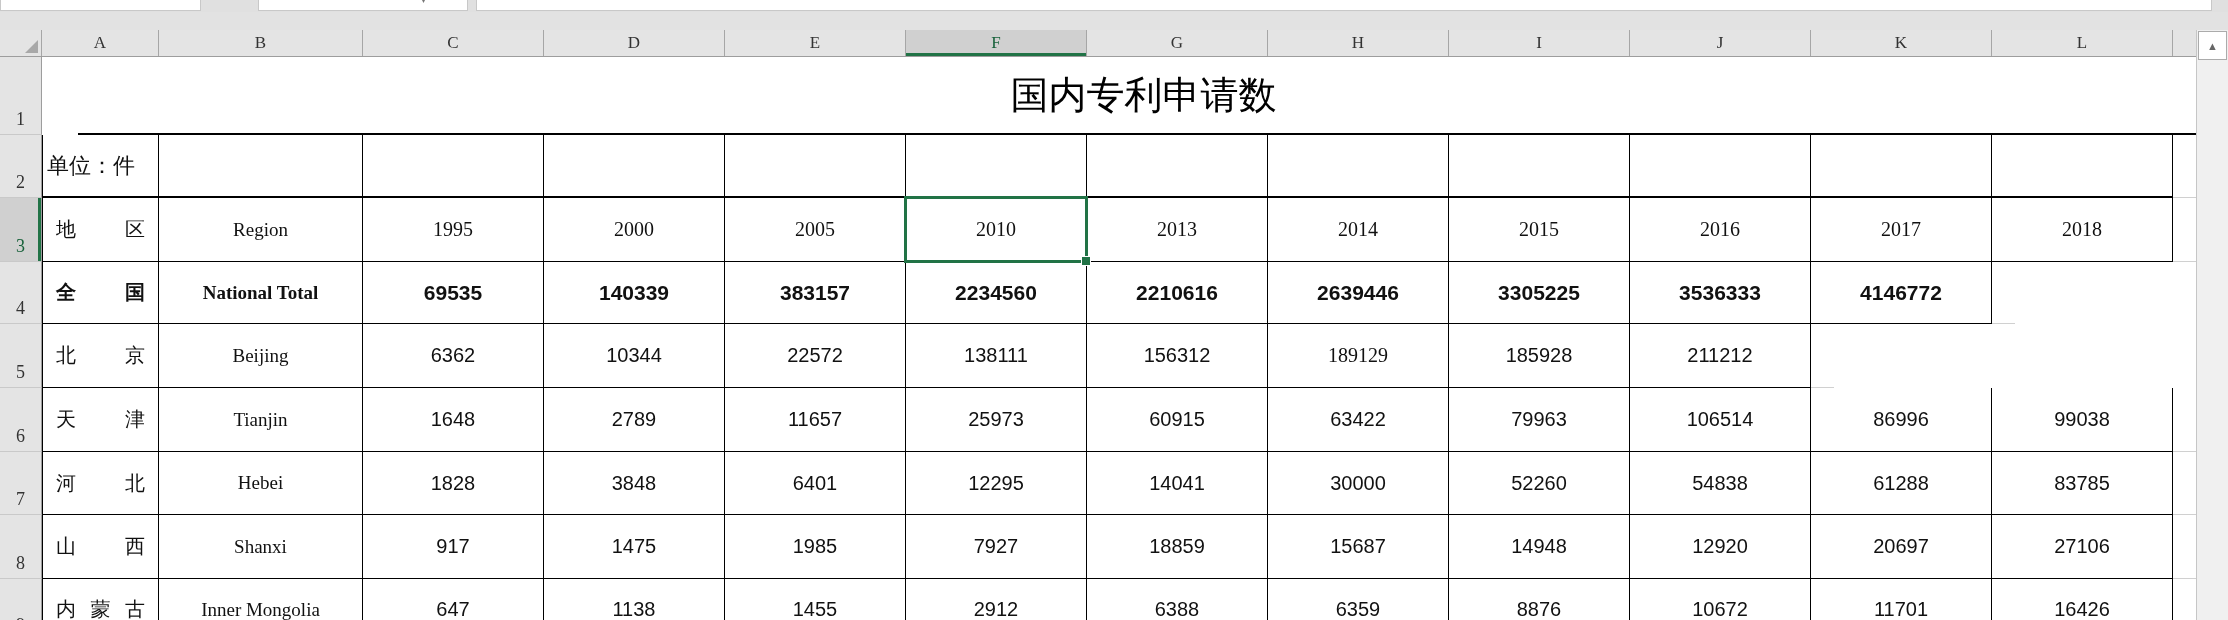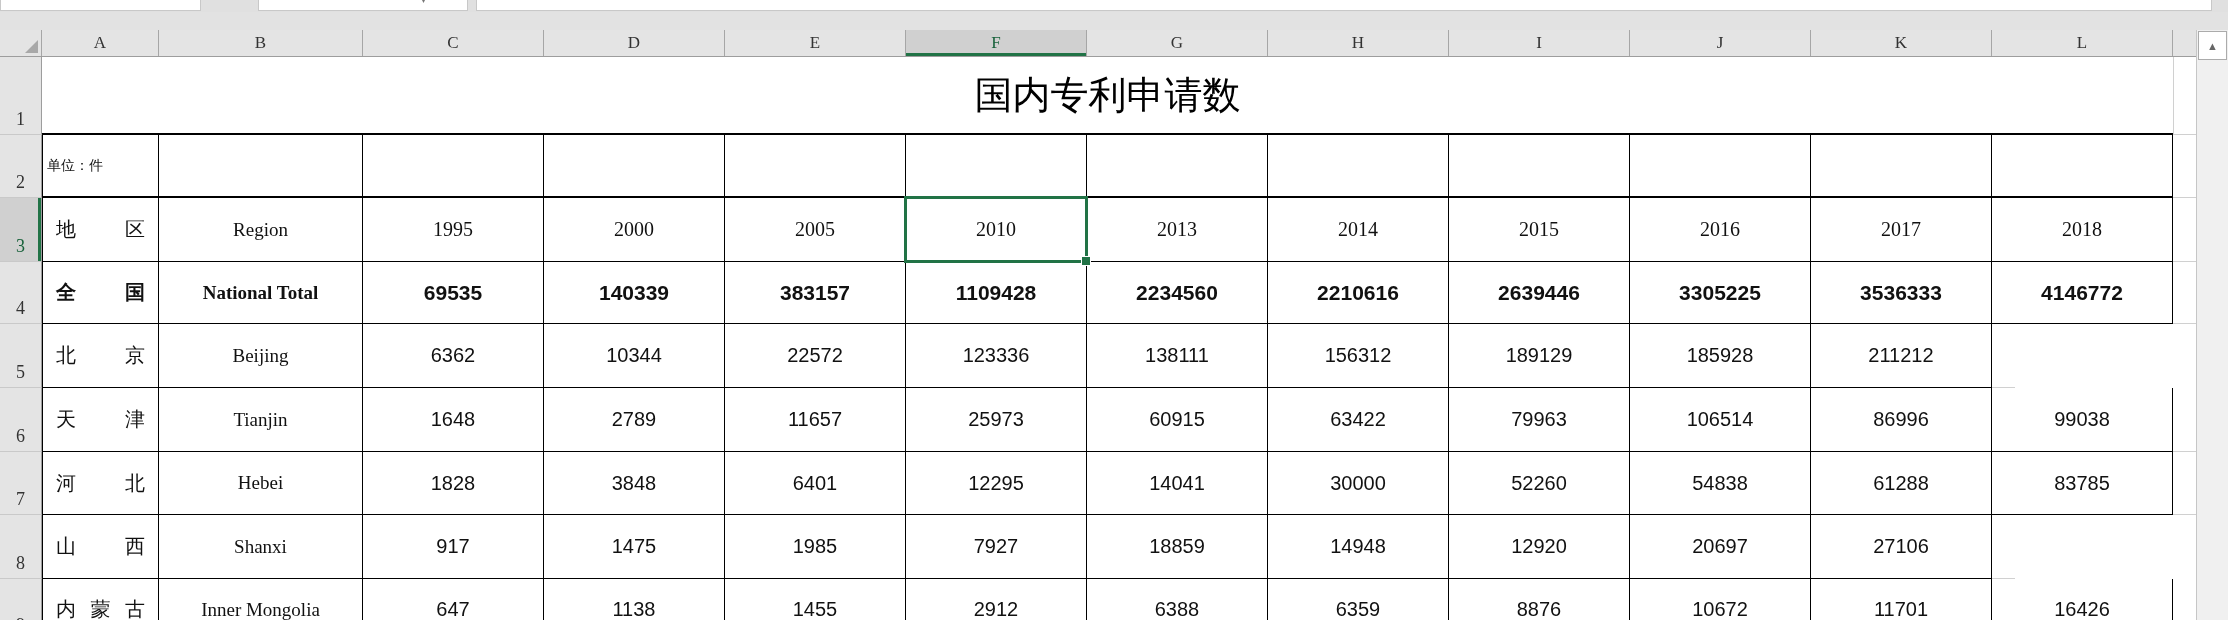--- a/index.html
+++ b/index.html
@@ -33,21 +33,21 @@
   .t-sliver{flex:none;box-sizing:border-box;border-bottom:1px solid #d0d0d0;border-left:1px solid #d0d0d0;background:#fff;}
   .num{font-family:"Liberation Sans","DejaVu Sans",sans-serif;font-size:20px;}
   .num.b{font-weight:bold;font-size:21px;}
   .en{font-size:19px;}
   .en.b{font-weight:bold;}
   .zh{font-size:20px;}
   .zh.b{font-weight:bold;}
   .yr{font-size:20px;}
   .dist{justify-content:flex-start;}
   .dist-wrap{display:flex;justify-content:space-between;width:100%;padding:0 13px;box-sizing:border-box;}
-  .leftalign{justify-content:flex-start;padding-left:4px;font-size:14px;}
+  .leftalign{justify-content:flex-start;padding-left:4px;font-size:22px;}
   
   .selbox{position:absolute;top:-2px;left:-2px;right:-2px;bottom:-2px;border:3px solid #217346;pointer-events:none;z-index:5;}
   .selhandle{position:absolute;right:-5px;bottom:-5px;width:8px;height:8px;background:#217346;border:1px solid #fff;z-index:6;}
   
   .vscroll{position:absolute;right:0;top:30px;bottom:0;width:32px;background:#f0f0f0;border-left:1px solid #c6c6c6;box-sizing:border-box;z-index:4;}
   .vs-btn{margin:1px;height:29px;background:#ffffff;border:1px solid #ababab;box-sizing:border-box;display:flex;align-items:center;justify-content:center;font-size:11px;color:#666;}
 </style>
 </head>
 <body>
 
@@ -74,21 +74,21 @@
       <div class="col-hdr" style="width: 181px;">G</div>
       <div class="col-hdr" style="width: 181px;">H</div>
       <div class="col-hdr" style="width: 181px;">I</div>
       <div class="col-hdr" style="width: 181px;">J</div>
       <div class="col-hdr" style="width: 181px;">K</div>
       <div class="col-hdr" style="width: 181px;">L</div>
       <div class="col-hdr sliver" style="width: 23px;"></div>
     </div>
     <div class="row" style="height: 78px;">
       <div class="rowhdr">1</div>
-      <div class="titlecell" style="width: 2131px;">国内专利申请数</div>
+      <div class="titlecell" style="width: 2131px; margin-left: 36px;">国内专利申请数</div>
       <div class="t-sliver" style="width: 23px;"></div>
     </div>
     <div class="row" style="height: 63px;">
       <div class="rowhdr">2</div>
       <div class="cell first thickbot zh leftalign" style="width: 117px;">单位：件</div>
       <div class="cell thickbot" style="width: 204px;"></div>
       <div class="cell thickbot" style="width: 181px;"></div>
       <div class="cell thickbot" style="width: 181px;"></div>
       <div class="cell thickbot" style="width: 181px;"></div>
       <div class="cell thickbot" style="width: 181px;"></div>
@@ -126,45 +126,43 @@
       <div class="cell first zh dist b" style="width: 117px;">
         <span class="dist-wrap">
           <span>全</span>
           <span>国</span>
         </span>
       </div>
       <div class="cell en b" style="width: 204px;">National Total</div>
       <div class="cell num b" style="width: 181px;">69535</div>
       <div class="cell num b" style="width: 181px;">140339</div>
       <div class="cell num b" style="width: 181px;">383157</div>
-      <div class="cell num b" style="width: 181px;">1109428</div>
       <div class="cell num b" style="width: 181px; text-align: center;">2234560</div>
       <div class="cell num b" style="width: 181px;">2210616</div>
       <div class="cell num b" style="width: 181px;">2639446</div>
       <div class="cell num b" style="width: 181px;">3305225</div>
       <div class="cell num b" style="width: 181px;">3536333</div>
       <div class="cell num b" style="width: 181px;">4146772</div>
       <div class="cell sliver" style="width: 23px;"></div>
     </div>
     <div class="row" style="height: 64px;">
       <div class="rowhdr">5</div>
       <div class="cell first zh dist" style="width: 117px;">
         <span class="dist-wrap">
           <span>北</span>
           <span>京</span>
         </span>
       </div>
       <div class="cell en" style="width: 204px;">Beijing</div>
       <div class="cell num" style="width: 181px;">6362</div>
       <div class="cell num" style="width: 181px;">10344</div>
       <div class="cell num" style="width: 181px;">22572</div>
-      <div class="cell num" style="width: 181px;">123336</div>
       <div class="cell num" style="width: 181px;">138111</div>
       <div class="cell num" style="width: 181px;">156312</div>
-      <div class="cell num" style="width: 181px;">189129</div>
+      <div class="cell num" style="width: 181px; font-family: Liberation Serif, serif;">189129</div>
       <div class="cell num" style="width: 181px;">185928</div>
       <div class="cell num" style="width: 181px;">211212</div>
       <div class="cell sliver" style="width: 23px;"></div>
     </div>
     <div class="row" style="height: 64px;">
       <div class="rowhdr">6</div>
       <div class="cell first zh dist" style="width: 117px;">
         <span class="dist-wrap">
           <span>天</span>
           <span>津</span>
@@ -211,20 +209,21 @@
           <span>山</span>
           <span>西</span>
         </span>
       </div>
       <div class="cell en" style="width: 204px;">Shanxi</div>
       <div class="cell num" style="width: 181px;">917</div>
       <div class="cell num" style="width: 181px;">1475</div>
       <div class="cell num" style="width: 181px;">1985</div>
       <div class="cell num" style="width: 181px;">7927</div>
       <div class="cell num" style="width: 181px;">18859</div>
+      <div class="cell num" style="width: 181px;">15687</div>
       <div class="cell num" style="width: 181px;">14948</div>
       <div class="cell num" style="width: 181px;">12920</div>
       <div class="cell num" style="width: 181px;">20697</div>
       <div class="cell num" style="width: 181px;">27106</div>
       <div class="cell sliver" style="width: 23px;"></div>
     </div>
     <div class="row" style="height: 62px;">
       <div class="rowhdr">9</div>
       <div class="cell first zh dist" style="width: 117px;">
         <span class="dist-wrap">

